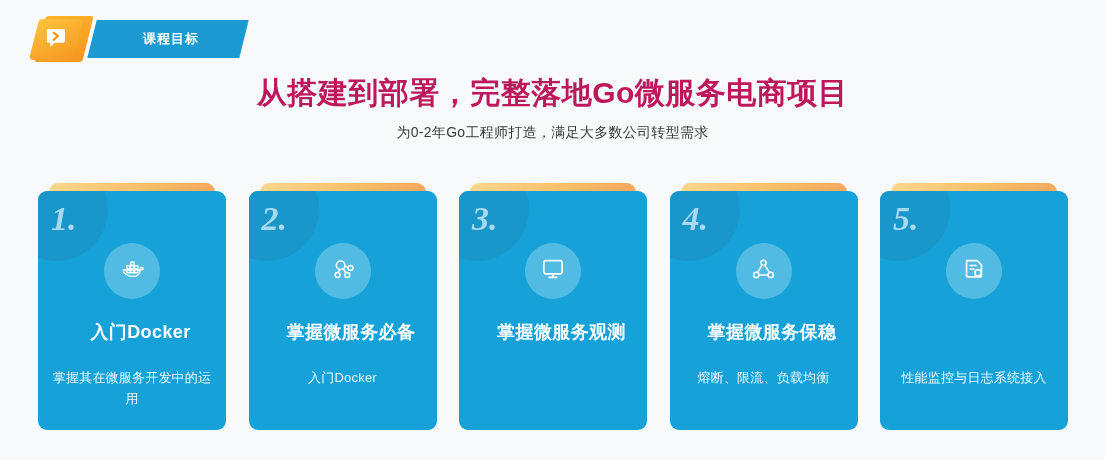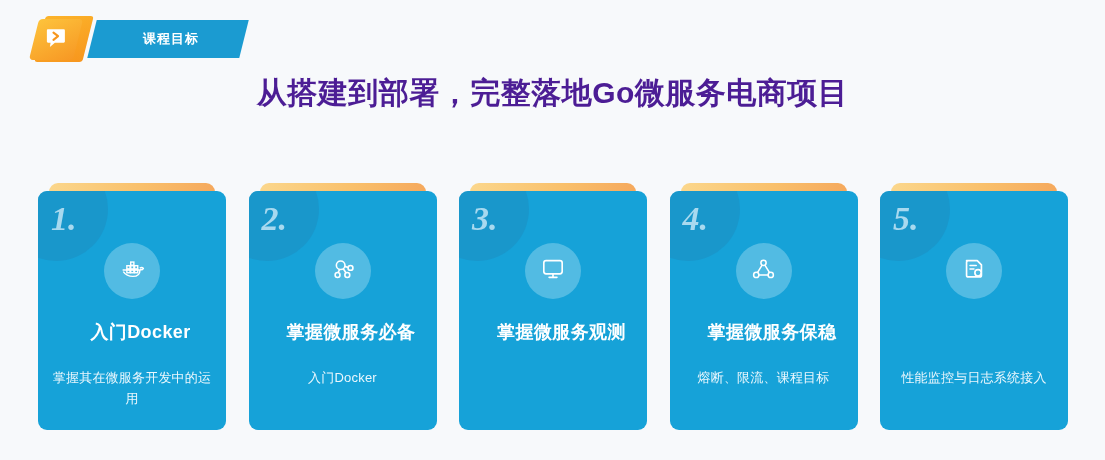--- a/index.html
+++ b/index.html
@@ -87,21 +87,21 @@
     position: absolute;
     left: 0;
     top: 72px;
     width: 1105px;
     text-align: center;
   }
   .main-title {
     margin: 0;
     font-size: 30px;
     font-weight: bold;
-    color: #4c1d95;
+    color: #be185d;
     letter-spacing: 0.5px;
     line-height: 42px;
   }
   .sub-title {
     margin: 8px 0 0 0;
     font-size: 14px;
     color: #3a3a3a;
     line-height: 20px;
     letter-spacing: 0.3px;
   }
@@ -211,20 +211,21 @@
           <path d="M9.6 6.6l4.6 3.6-4.6 3.6" fill="none" stroke="#f7961e" stroke-width="2.1" stroke-linecap="round" stroke-linejoin="round"></path>
         </svg>
       </span>
     </div>
     <div class="badge-banner-label">课程目标</div>
   </div>
 </div>
 
 <div class="title-block">
   <h1 class="main-title">从搭建到部署，完整落地Go微服务电商项目</h1>
+  <p class="sub-title">为0-2年Go工程师打造，满足大多数公司转型需求</p>
 </div>
 
 <div class="cards">
 
   <div class="card-outer">
     <div class="card-tab"></div>
     <div class="card">
       <div class="card-corner"></div>
       <div class="card-num">1.</div>
       <div class="icon-circle">
@@ -305,21 +306,21 @@
             <g fill="none" stroke="#ffffff" stroke-width="1.7">
               <path d="M16 8.6L24.2 22H7.8z" stroke-linejoin="round"></path>
               <circle cx="16" cy="8.6" r="2.9" fill="#52bbe3"></circle>
               <circle cx="8" cy="22" r="2.9" fill="#52bbe3"></circle>
               <circle cx="24" cy="22" r="2.9" fill="#52bbe3"></circle>
             </g>
           </svg>
         </span>
       </div>
       <div class="card-title">掌握微服务保稳</div>
-      <div class="card-desc">熔断、限流、课程目标</div>
+      <div class="card-desc">熔断、限流、负载均衡</div>
     </div>
   </div>
 
   <div class="card-outer">
     <div class="card-tab"></div>
     <div class="card">
       <div class="card-corner"></div>
       <div class="card-num">5.</div>
       <div class="icon-circle">
         <span>

